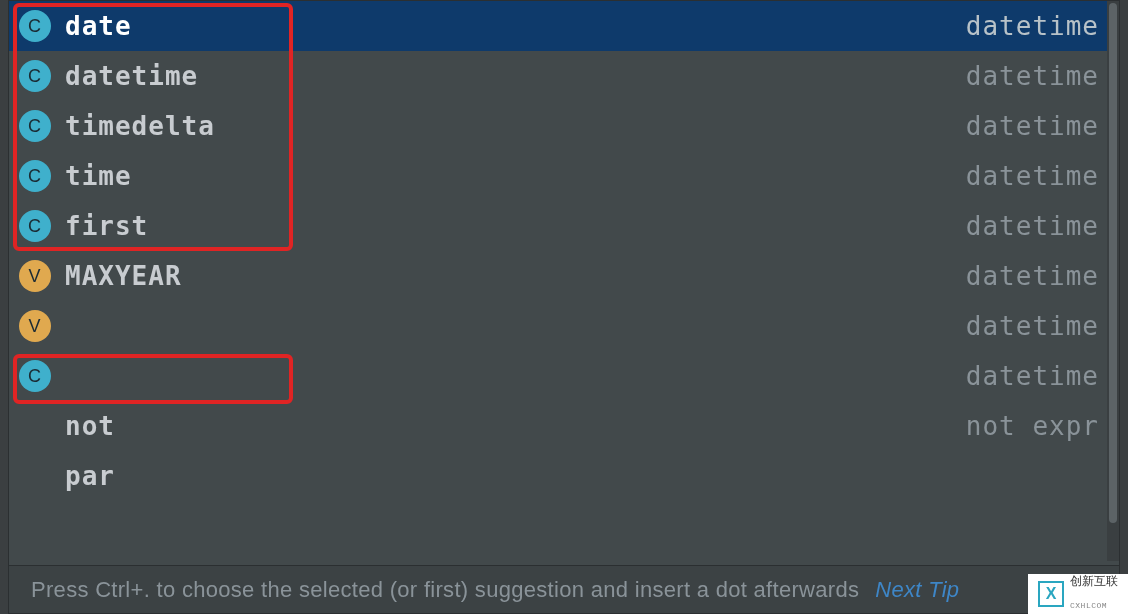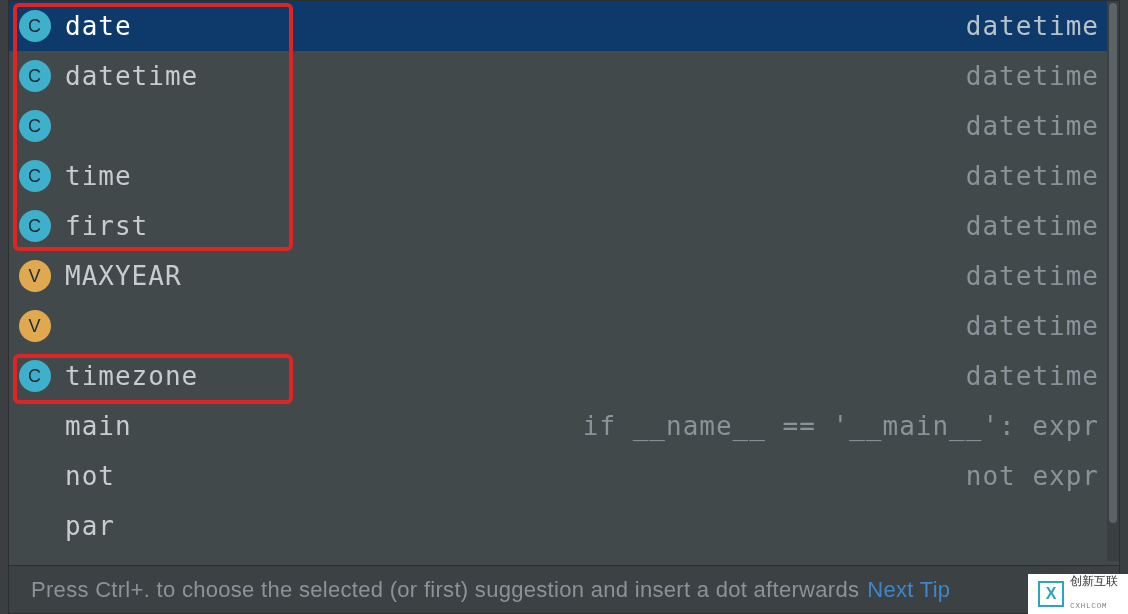--- a/index.html
+++ b/index.html
@@ -49,21 +49,21 @@
     font-size: 18px;
     font-weight: 500;
     margin-right: 14px;
     color: #1b2b34;
     flex-shrink: 0;
     font-family: "Arial", sans-serif;
   }
   .icon.class { background: #3fb0cc; }
   .icon.variable { background: #e0a94f; }
   .icon.none { background: transparent; width: 32px; }
-  .name { flex: 0 0 auto; }
+  .name { flex: 0 0 auto; font-weight: bold; }
   .spacer { flex: 1 1 auto; }
   .hint {
     color: #8a9399;
     font-size: 26px;
     letter-spacing: 1px;
     white-space: pre;
   }
   .item.selected .hint { color: #b8c2c8; }
 
   .statusbar {
@@ -75,22 +75,23 @@
     padding: 10px 22px;
     font-family: "Segoe UI", "Arial", sans-serif;
     font-size: 22px;
     color: #8a9399;
     letter-spacing: 0.3px;
     border-top: 1px solid #2b2f31;
     background: #3c4244;
   }
   .statusbar .tip-link {
     color: #3e86c7;
-    margin-left: 8px;
+    margin-left: 16px;
     cursor: pointer;
+    font-style: italic;
   }
 
   .annot {
     position: absolute;
     border: 4px solid #e02424;
     border-radius: 6px;
     pointer-events: none;
   }
   .annot.a1 { left: 13px; top: 3px; width: 280px; height: 248px; }
   .annot.a2 { left: 13px; top: 354px; width: 280px; height: 50px; }
@@ -147,20 +148,21 @@
         <span class="hint">datetime</span>
       </div>
       <div class="item">
         <span class="icon class">C</span>
         <span class="name">datetime</span>
         <span class="spacer"></span>
         <span class="hint">datetime</span>
       </div>
       <div class="item">
         <span class="icon class">C</span>
+        <span class="name">timedelta</span>
         <span class="spacer"></span>
         <span class="hint">datetime</span>
       </div>
       <div class="item">
         <span class="icon class">C</span>
         <span class="name">time</span>
         <span class="spacer"></span>
         <span class="hint">datetime</span>
       </div>
       <div class="item">
@@ -175,29 +177,22 @@
         <span class="spacer"></span>
         <span class="hint">datetime</span>
       </div>
       <div class="item">
         <span class="icon variable">V</span>
         <span class="spacer"></span>
         <span class="hint">datetime</span>
       </div>
       <div class="item">
         <span class="icon class">C</span>
-        <span class="name">timezone</span>
-        <span class="spacer"></span>
-        <span class="hint">datetime</span>
-      </div>
-      <div class="item">
-        <span class="icon none"></span>
-        <span class="name">main</span>
-        <span class="spacer"></span>
-        <span class="hint">if __name__ == '__main__': expr</span>
+        <span class="spacer"></span>
+        <span class="hint">datetime</span>
       </div>
       <div class="item">
         <span class="icon none"></span>
         <span class="name">not</span>
         <span class="spacer"></span>
         <span class="hint">not expr</span>
       </div>
       <div class="item">
         <span class="icon none"></span>
         <span class="name">par</span>

